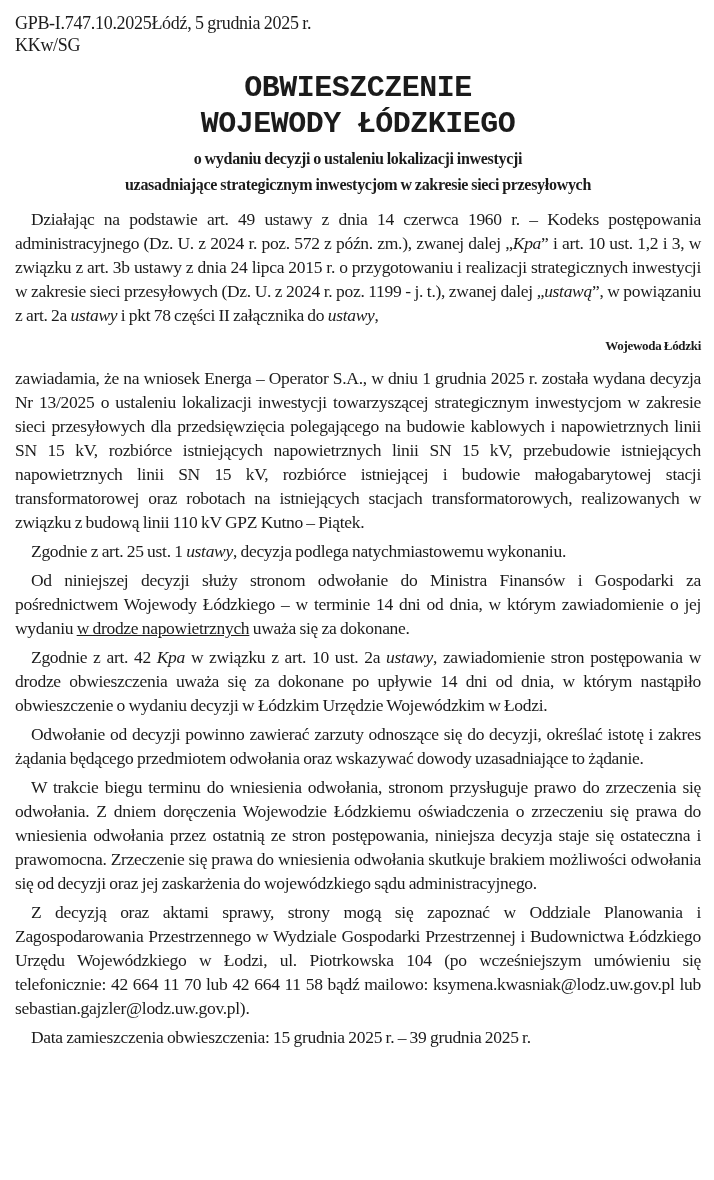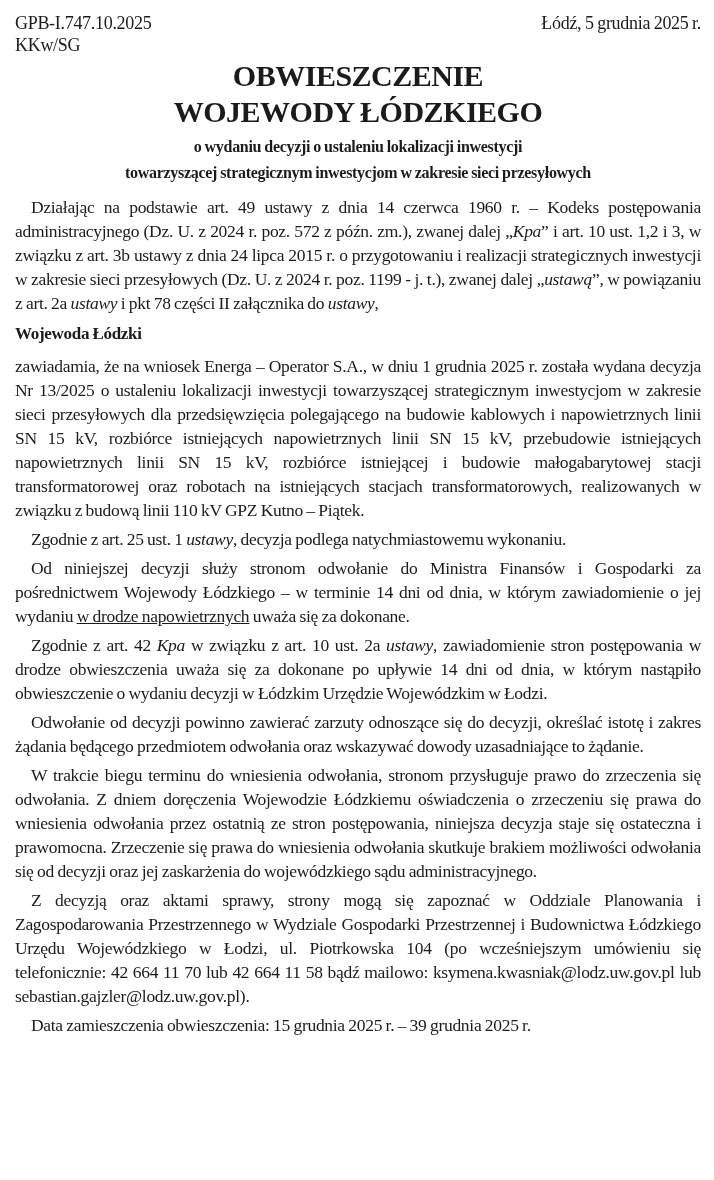--- a/index.html
+++ b/index.html
@@ -13,55 +13,54 @@
     color: #1b1b1b;
     font-family: "Liberation Serif", "DejaVu Serif", serif;
     font-size: 17.5px;
     line-height: 24px;
     letter-spacing: -0.3px;
     word-spacing: -0.6px;
     overflow: hidden;
   }
   .doc-header {
     display: flex;
-    justify-content: space-between;
     align-items: flex-start;
     font-size: 18px;
     line-height: 22px;
-    gap: 20px;
   }
   .doc-header .left div { white-space: nowrap; }
   .doc-header .right { white-space: nowrap; }
   .title {
-    margin: 2px 0 4px 0;
+    margin: 14px 0 4px 0;
     text-align: center;
     font-weight: bold;
     font-size: 30px;
     line-height: 36px;
     letter-spacing: -0.5px;
+    font-family: Liberation Mono, monospace;
   }
   .title-line { display: block; }
   .subtitle {
     text-align: center;
     font-weight: bold;
     font-size: 16px;
     line-height: 26px;
     margin: 2px 0 9px 0;
   }
   .subtitle-line { display: block; }
   .para {
     margin: 0 0 5px 0;
     text-align: justify;
   }
   .para.indent { text-indent: 16px; }
   .issuer {
     margin: 7px 0 8px 0;
-    text-align: left;
+    text-align: right;
     font-weight: bold;
-    font-size: 17px;
+    font-size: 13px;
     line-height: 24px;
   }
   .st-b { font-weight: normal; }
   .st-i { font-style: italic; }
   .st-u { text-decoration: underline; }
 </style>
 </head>
 <body>
 
 <div class="page">
@@ -74,21 +73,21 @@
     <div class="right">Łódź, 5 grudnia 2025 r.</div>
   </div>
 
   <h1 class="title">
     <span class="title-line">OBWIESZCZENIE</span>
     <span class="title-line">WOJEWODY ŁÓDZKIEGO</span>
   </h1>
 
   <div class="subtitle">
     <span class="subtitle-line">o wydaniu decyzji o ustaleniu lokalizacji inwestycji</span>
-    <span class="subtitle-line">towarzyszącej strategicznym inwestycjom w zakresie sieci przesyłowych</span>
+    <span class="subtitle-line">uzasadniające strategicznym inwestycjom w zakresie sieci przesyłowych</span>
   </div>
 
   <p class="para indent"><span>Działając na podstawie art. 49 ustawy z dnia 14 czerwca 1960 r. – Kodeks postępowania administracyjnego (Dz. U. z 2024 r. poz. 572 z późn. zm.), zwanej dalej „</span><span class="st-i">Kpa</span><span>” i art. 10 ust. 1,2 i 3, w związku z art. 3b ustawy z dnia 24 lipca 2015 r. o przygotowaniu i realizacji strategicznych inwestycji w zakresie sieci przesyłowych (Dz. U. z 2024 r. poz. 1199 - j. t.), zwanej dalej „</span><span class="st-i">ustawą</span><span>”, w powiązaniu z art. 2a </span><span class="st-i">ustawy</span><span> i pkt 78 części II załącznika do </span><span class="st-i">ustawy</span><span>,</span></p>
 
   <h2 class="issuer">Wojewoda Łódzki</h2>
 
   <p class="para"><span class="st-b">zawiadamia,</span><span> że na wniosek Energa – Operator S.A., w dniu </span><span class="st-b">1 grudnia 2025 r. została wydana decyzja Nr 13/2025</span><span> o ustaleniu lokalizacji inwestycji towarzyszącej strategicznym inwestycjom w zakresie sieci przesyłowych dla przedsięwzięcia polegającego na budowie kablowych i napowietrznych linii SN 15 kV, rozbiórce istniejących napowietrznych linii SN 15 kV, przebudowie istniejących napowietrznych linii SN 15 kV, rozbiórce istniejącej i budowie małogabarytowej stacji transformatorowej oraz robotach na istniejących stacjach transformatorowych, realizowanych w związku z budową linii 110 kV GPZ Kutno – Piątek.</span></p>
 
   <p class="para indent"><span>Zgodnie z art. 25 ust. 1 </span><span class="st-i">ustawy</span><span>, decyzja podlega natychmiastowemu wykonaniu.</span></p>
 

